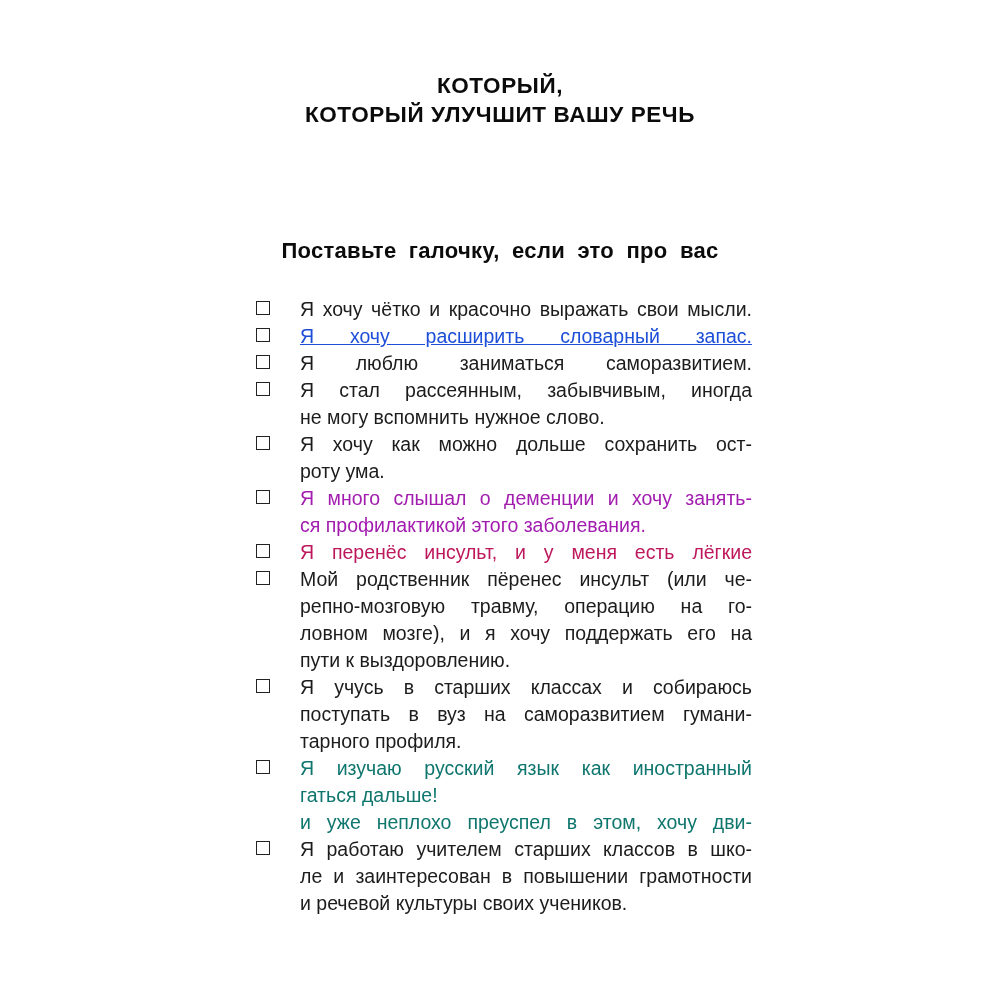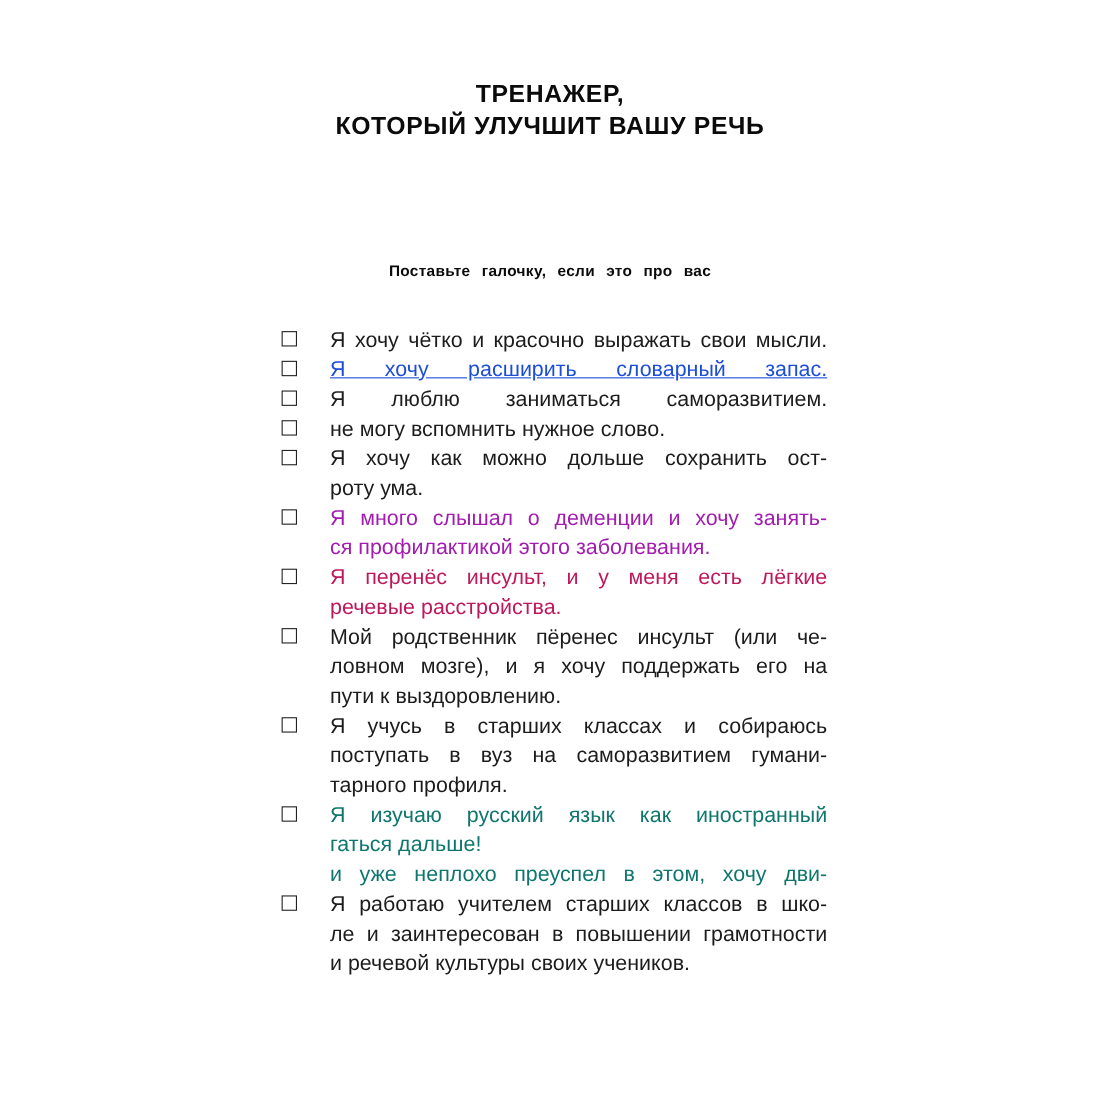--- a/index.html
+++ b/index.html
@@ -22,21 +22,21 @@
     font-size: 22.5px;
     line-height: 29px;
     letter-spacing: 0.6px;
     color: #0b0b0b;
   }
   .subtitle {
     position: absolute;
     top: 238px; left: 0; right: 0;
     text-align: center;
     font-weight: bold;
-    font-size: 14px;
+    font-size: 22px;
     letter-spacing: 0.3px;
     word-spacing: 6px;
     color: #0b0b0b;
   }
   .checklist {
     position: absolute;
     top: 276px; left: 256px;
     width: 500px;
     margin-top: 20px;
   }
@@ -65,21 +65,21 @@
     text-align: justify;
     text-align-last: justify;
   }
 </style>
 </head>
 <body style="background: rgb(255, 255, 255);">
 
 <div class="page">
 
   <div class="title" style="color: rgb(11, 11, 11);">
-    <div>ТРЕНАЖЕР,</div>
+    <div>КОТОРЫЙ,</div>
     <div>КОТОРЫЙ УЛУЧШИТ ВАШУ РЕЧЬ</div>
   </div>
 
   <div class="subtitle" style="color: rgb(11, 11, 11);">Поставьте галочку, если это про вас</div>
 
   <div class="checklist">
       <div class="item">
         <span class="checkbox" role="checkbox" aria-checked="false" style="border-color: rgb(34, 34, 34);"></span>
         <div class="text" style="color: rgb(28, 28, 28);">
           <div class="line j">Я хочу чётко и красочно выражать свои мысли.</div>
@@ -93,20 +93,21 @@
       </div>
       <div class="item">
         <span class="checkbox" role="checkbox" aria-checked="false" style="border-color: rgb(34, 34, 34);"></span>
         <div class="text" style="color: rgb(28, 28, 28);">
           <div class="line j">Я люблю заниматься саморазвитием.</div>
         </div>
       </div>
       <div class="item">
         <span class="checkbox" role="checkbox" aria-checked="false" style="border-color: rgb(34, 34, 34);"></span>
         <div class="text" style="color: rgb(28, 28, 28);">
+          <div class="line j">Я стал рассеянным, забывчивым, иногда</div>
           <div class="line">не могу вспомнить нужное слово.</div>
         </div>
       </div>
       <div class="item">
         <span class="checkbox" role="checkbox" aria-checked="false" style="border-color: rgb(34, 34, 34);"></span>
         <div class="text" style="color: rgb(28, 28, 28);">
           <div class="line j">Я хочу как можно дольше сохранить ост-</div>
           <div class="line">роту ума.</div>
         </div>
       </div>
@@ -114,27 +115,27 @@
         <span class="checkbox" role="checkbox" aria-checked="false" style="border-color: rgb(34, 34, 34);"></span>
         <div class="text" style="color: #a21caf;">
           <div class="line j">Я много слышал о деменции и хочу занять-</div>
           <div class="line">ся профилактикой этого заболевания.</div>
         </div>
       </div>
       <div class="item">
         <span class="checkbox" role="checkbox" aria-checked="false" style="border-color: rgb(34, 34, 34);"></span>
         <div class="text" style="color: #be185d;">
           <div class="line j">Я перенёс инсульт, и у меня есть лёгкие</div>
-          <div class="line">речевые расстройства.</div>
         </div>
       </div>
       <div class="item">
         <span class="checkbox" role="checkbox" aria-checked="false" style="border-color: rgb(34, 34, 34);"></span>
         <div class="text" style="color: rgb(28, 28, 28);">
           <div class="line j">Мой родственник пёренес инсульт (или че-</div>
+          <div class="line j">репно-мозговую травму, операцию на го-</div>
           <div class="line j">ловном мозге), и я хочу поддержать его на</div>
           <div class="line">пути к выздоровлению.</div>
         </div>
       </div>
       <div class="item">
         <span class="checkbox" role="checkbox" aria-checked="false" style="border-color: rgb(34, 34, 34);"></span>
         <div class="text" style="color: rgb(28, 28, 28);">
           <div class="line j">Я учусь в старших классах и собираюсь</div>
           <div class="line j">поступать в вуз на саморазвитием гумани-</div>
           <div class="line">тарного профиля.</div>

